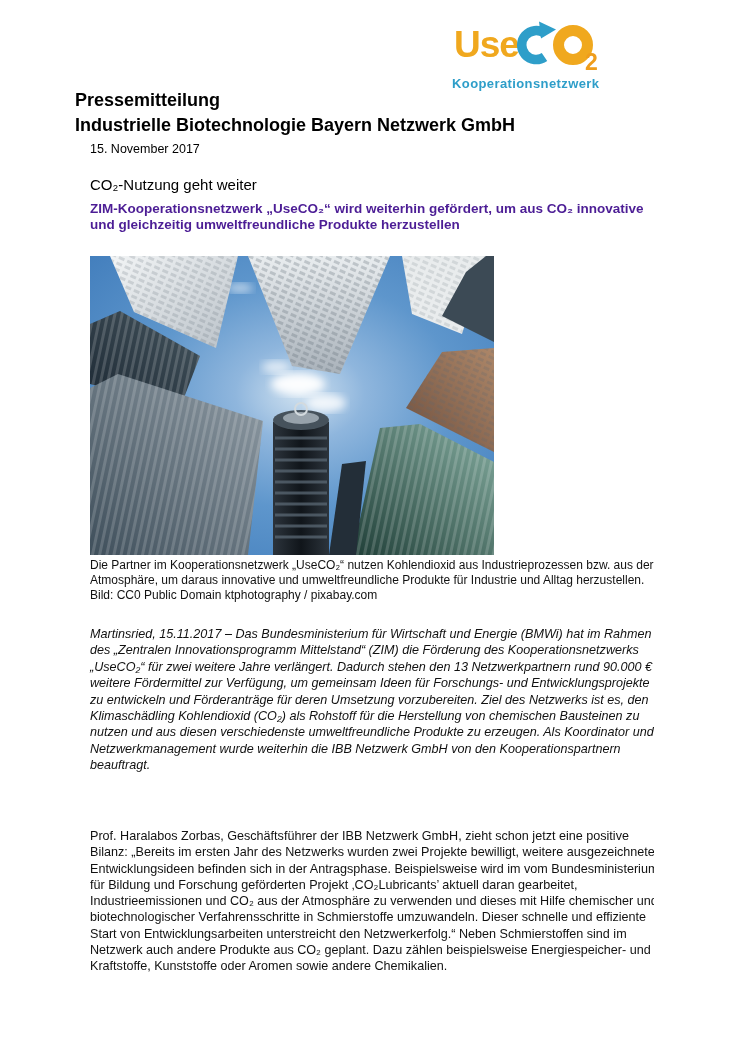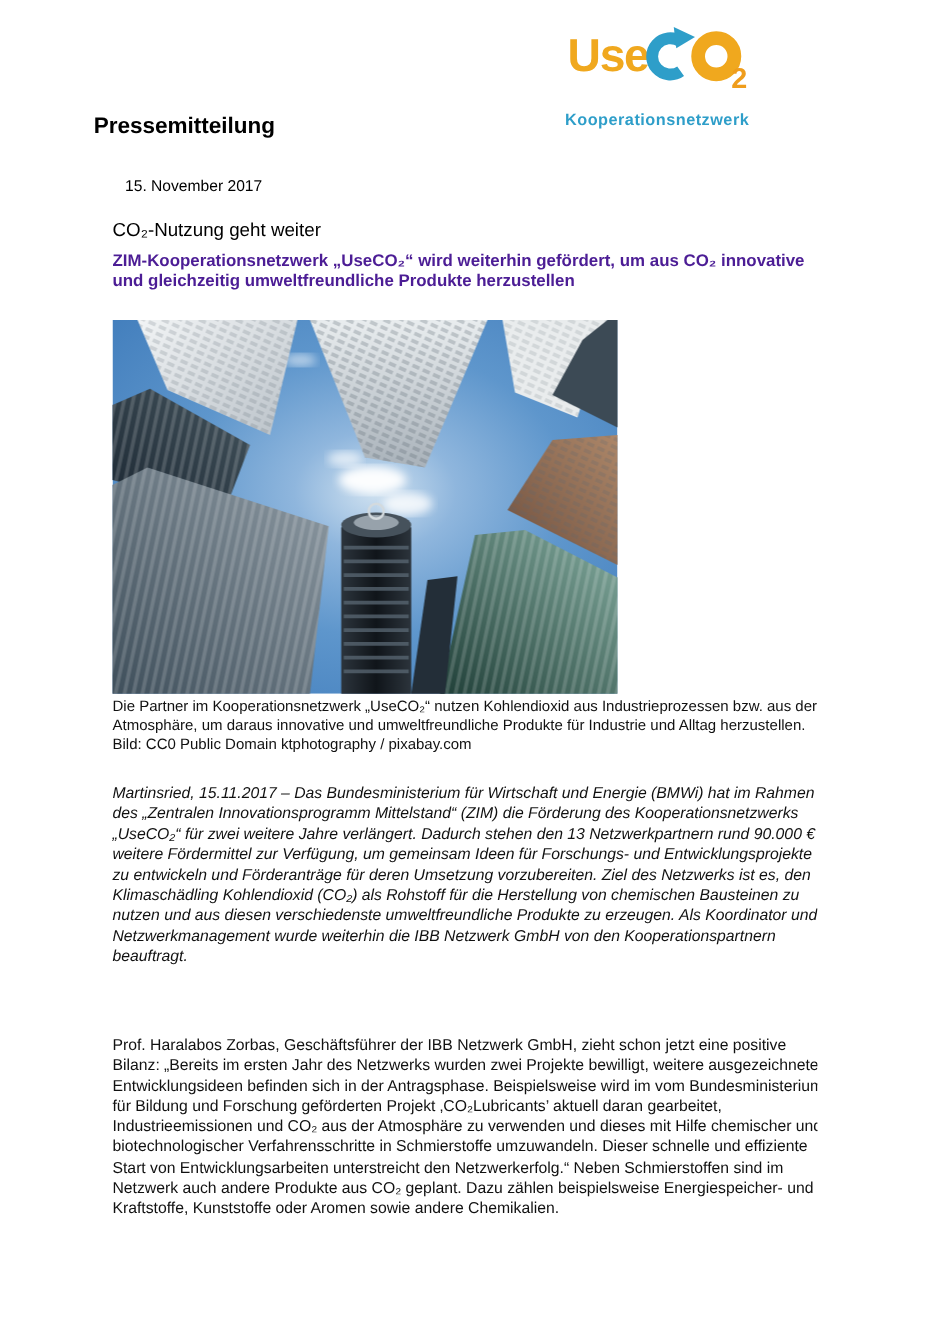--- a/index.html
+++ b/index.html
@@ -5,27 +5,27 @@
   html,body{margin:0;padding:0;background:#ffffff;}
   .page{
     position:relative;width:654px;height:1056px;background:#ffffff;overflow:hidden;
     font-family:"Liberation Sans","DejaVu Sans",sans-serif;color:#111111;
   }
   
   .logo-block{position:absolute;top:16px;right:30px;width:172px;}
   .logo-svg{display:block;margin-left:2px;}
   .lg-use{font-family:"Liberation Sans","DejaVu Sans",sans-serif;font-weight:bold;}
   .tagline{
-    margin-top:14px;font-size:13px;font-weight:bold;letter-spacing:.4px;
+    margin-top:2px;font-size:13px;font-weight:bold;letter-spacing:.4px;
     color:#2e9ec9;white-space:nowrap;
   }
   
   .doc-title{position:absolute;left:75px;top:88px;width:580px;
     font-size:18px;font-weight:bold;line-height:25px;color:#000;}
-  .doc-date{position:absolute;left:100px;top:142px;font-size:12.5px;color:#000;}
+  .doc-date{position:absolute;left:90px;top:142px;font-size:12.5px;color:#000;}
   .headline{position:absolute;left:90px;top:176px;font-size:15px;font-weight:normal;color:#000;}
   .subheadline{position:absolute;left:90px;top:201px;width:578px;
     font-size:13.5px;font-weight:bold;line-height:15.5px;color:#4c1d95;}
   
   .photo{position:absolute;left:90px;top:256px;width:404px;height:299px;margin:0;padding:0;}
   .photo svg{display:block;}
   .caption{position:absolute;left:90px;top:558px;width:578px;
     font-size:12px;line-height:15px;color:#111;}
   
   .lead{position:absolute;left:90px;top:626px;width:574px;margin:0;
@@ -46,20 +46,21 @@
       <polygon points="85,5.5 102,13.5 87,22.5" fill="#2E9EC9"></polygon>
 
       <circle cx="119" cy="29" r="14.5" fill="none" stroke="#F0A81E" stroke-width="11"></circle>
       <text class="lg-use" x="131" y="54" font-size="23" font-weight="bold" fill="#EF9D1C">2</text>
     </svg>
     <div class="tagline">Kooperationsnetzwerk</div>
   </header>
 
   <div class="doc-title">
     <div>Pressemitteilung</div>
+    <div>Industrielle Biotechnologie Bayern Netzwerk GmbH</div>
   </div>
   <div class="doc-date">15. November 2017</div>
 
   <div class="headline">CO₂-Nutzung geht weiter</div>
   <div class="subheadline">ZIM-Kooperationsnetzwerk „UseCO₂“ wird weiterhin gefördert, um aus CO₂ innovative und gleichzeitig umweltfreundliche Produkte herzustellen</div>
 
   <figure class="photo">
     <svg width="404" height="299" viewBox="0 0 404 299" xmlns="http://www.w3.org/2000/svg">
       <defs>
         <radialGradient id="sky" cx="52%" cy="46%" r="80%">

